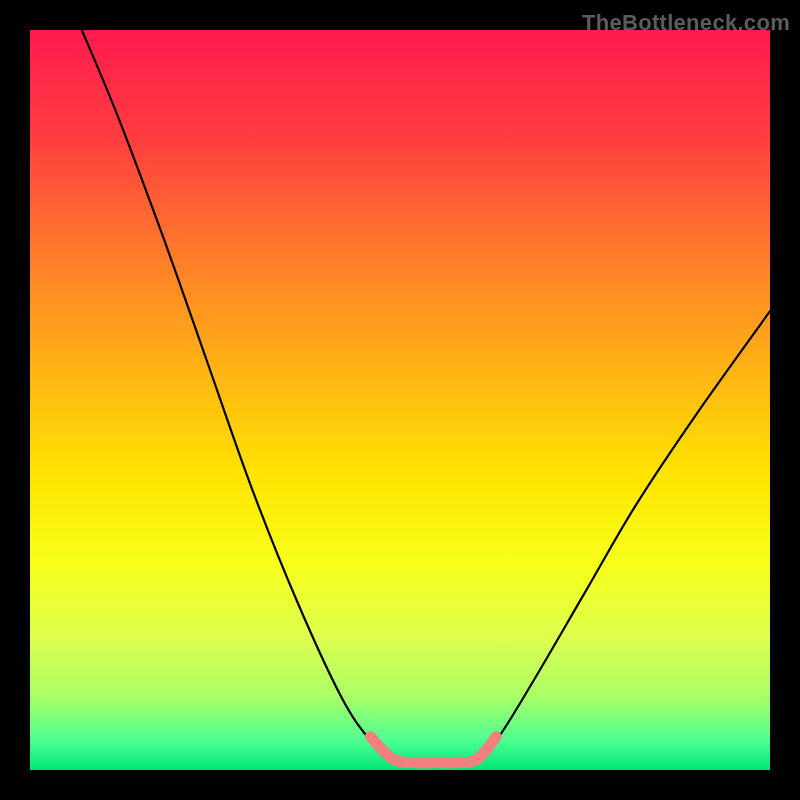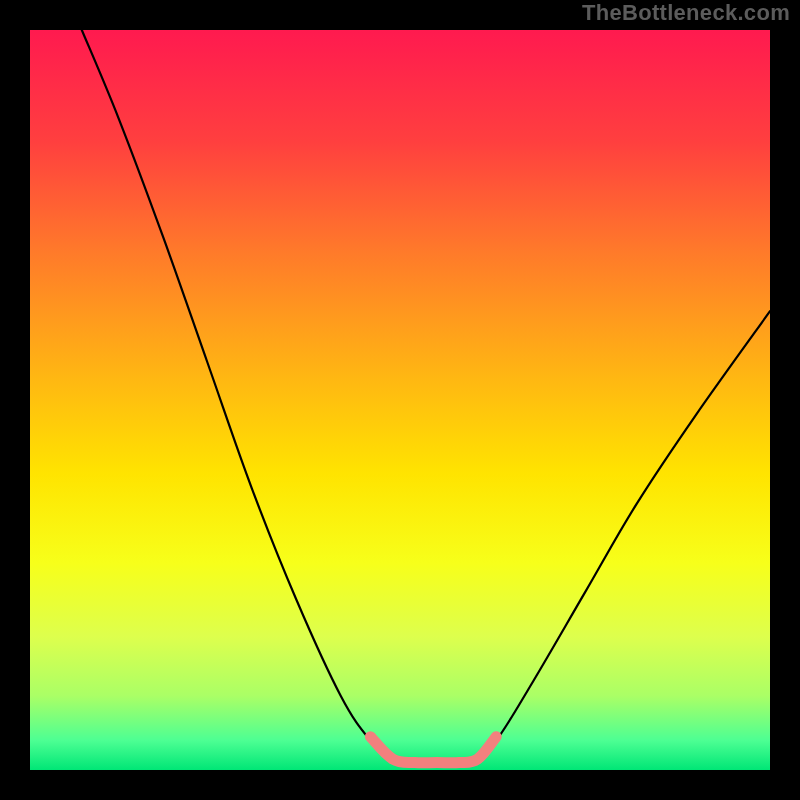--- a/index.html
+++ b/index.html
@@ -12,21 +12,21 @@
     font-family: Arial, Helvetica, sans-serif;
   }
   .frame {
     position: relative;
     width: 800px;
     height: 800px;
     background: #000;
   }
   .watermark {
     position: absolute;
-    top: 0;
+    top: 10px;
     right: 10px;
     color: #5c5c5c;
     font-size: 22px;
     font-weight: 600;
     letter-spacing: 0.3px;
     z-index: 10;
   }
   .plot-area {
     position: absolute;
     left: 30px;

